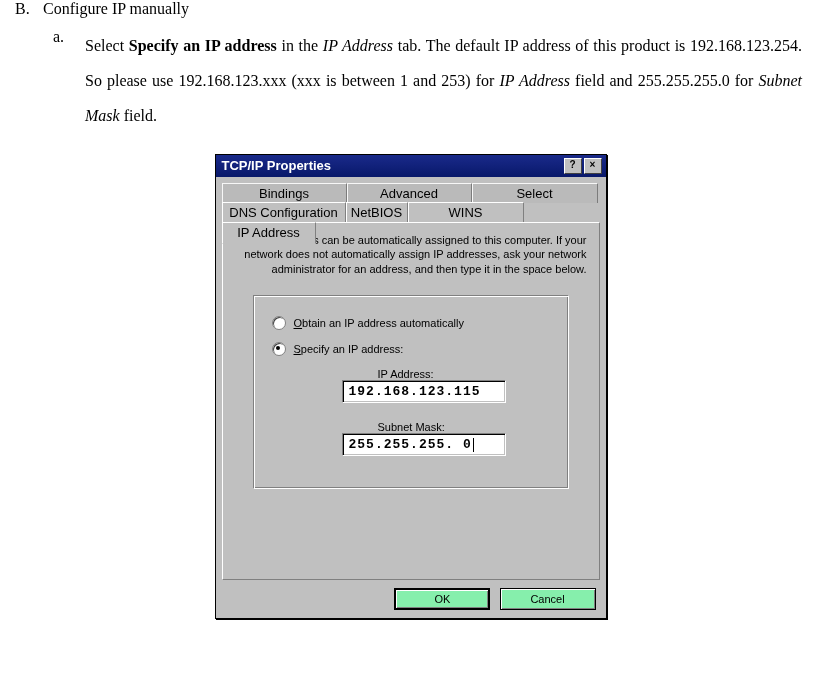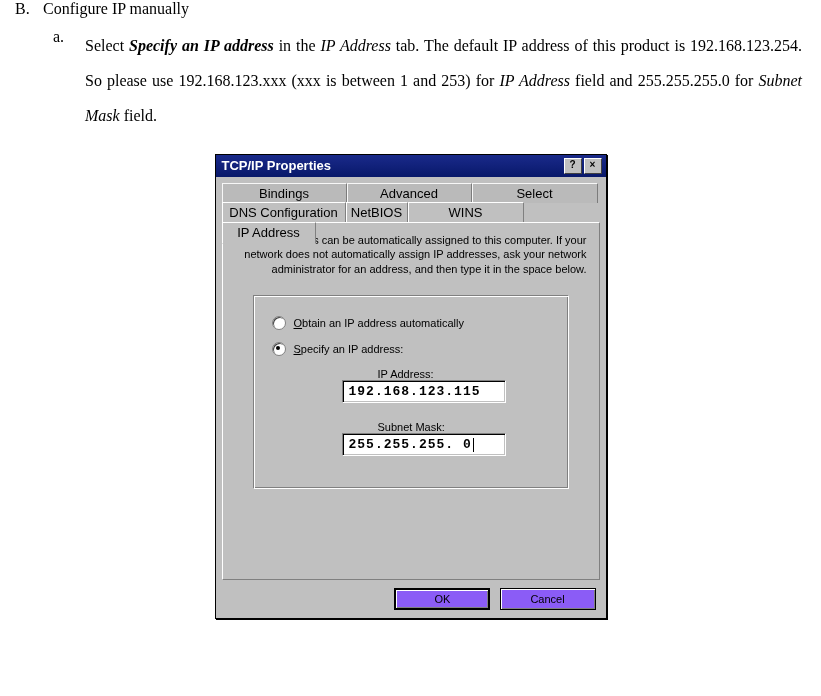--- a/index.html
+++ b/index.html
@@ -18,21 +18,21 @@
     margin: 0 0 10px 0;
     display: flex;
   }
   .section-b .blabel { width: 28px; flex: 0 0 28px; }
   .sub-a {
     display: flex;
     margin: 8px 0 20px 0;
   }
   .sub-a .alabel { width: 70px; flex: 0 0 70px; padding-left: 38px; box-sizing: border-box; }
   .sub-a .atext { flex: 1; line-height: 2.2; text-align: justify; padding-right:4px;}
-  .bi { font-style: italic; font-weight: bold; }
+  .bi { font-weight: bold; }
   .it { font-style: italic; }
   .dialog-wrap { text-align: center; }
   .dialog {
     display: inline-block;
     width: 392px;
     text-align: left;
     font-family: Tahoma, "MS Sans Serif", Arial, sans-serif;
     font-size: 11px;
     box-shadow: 1px 1px 0 #000;
   }
@@ -152,21 +152,21 @@
   }
   .caret {
     display:inline-block; width:1px; height:14px; background:#000;
     vertical-align: middle; margin-left:1px;
   }
   .btnbar { text-align: right; padding: 8px 4px 0 0; }
   .winbtn {
     display:inline-block;
     min-width: 74px;
     text-align:center;
-    background:#8b5cf6;
+    background:#86efac;
     border:1px solid #000;
     box-shadow: inset 1px 1px 0 #fff, inset -1px -1px 0 #808080;
     padding: 4px 10px;
     margin-left: 6px;
     font-size: 11px;
   }
   .winbtn.default { border: 2px solid #000; box-shadow: inset 1px 1px 0 #fff, inset -1px -1px 0 #808080; padding:3px 9px;}
 </style>
 </head>
 <body>

